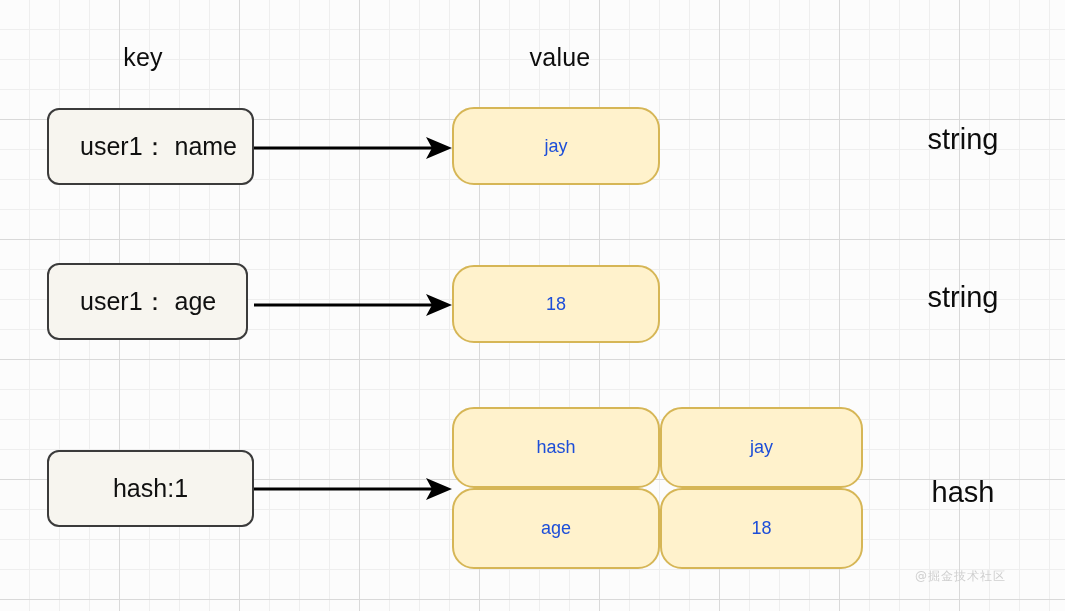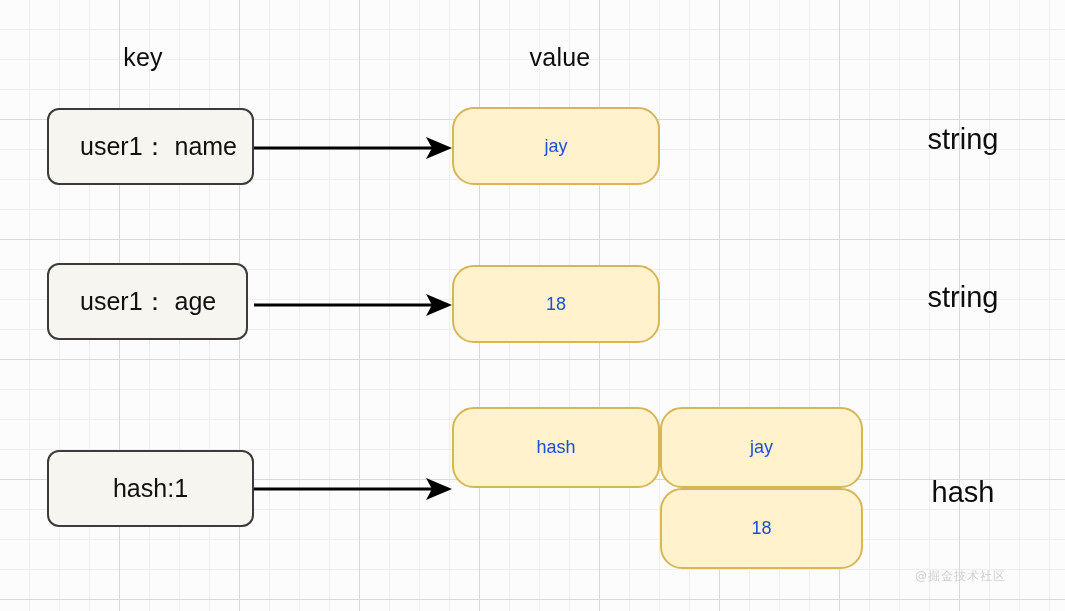--- a/index.html
+++ b/index.html
@@ -129,20 +129,21 @@
 
   <svg class="arrow-svg" style="left:254px; top:469px;" width="205" height="40" viewBox="0 0 205 40">
     <line x1="0" y1="20" x2="182" y2="20" stroke="#000000" stroke-width="3"></line>
     <path d="M 198 20 L 172 31 L 178 20 L 172 9 Z" fill="#000000"></path>
   </svg>
 
   <div class="val-box" style="left:452px; top:407px; width:208px; height:81px;">hash</div>
 
   <div class="val-box" style="left:660px; top:407px; width:203px; height:81px;">jay</div>
 
+  <div class="val-box" style="left:452px; top:488px; width:208px; height:81px;">age</div>
 
   <div class="val-box" style="left:660px; top:488px; width:203px; height:81px;">18</div>
 
   <div class="side-label" style="left:903px; top:476px; width:120px;">hash</div>
 
   <div class="watermark" style="left:915px; top:568px;">@掘金技术社区</div>
 
 </div>
 
 </body></html>

